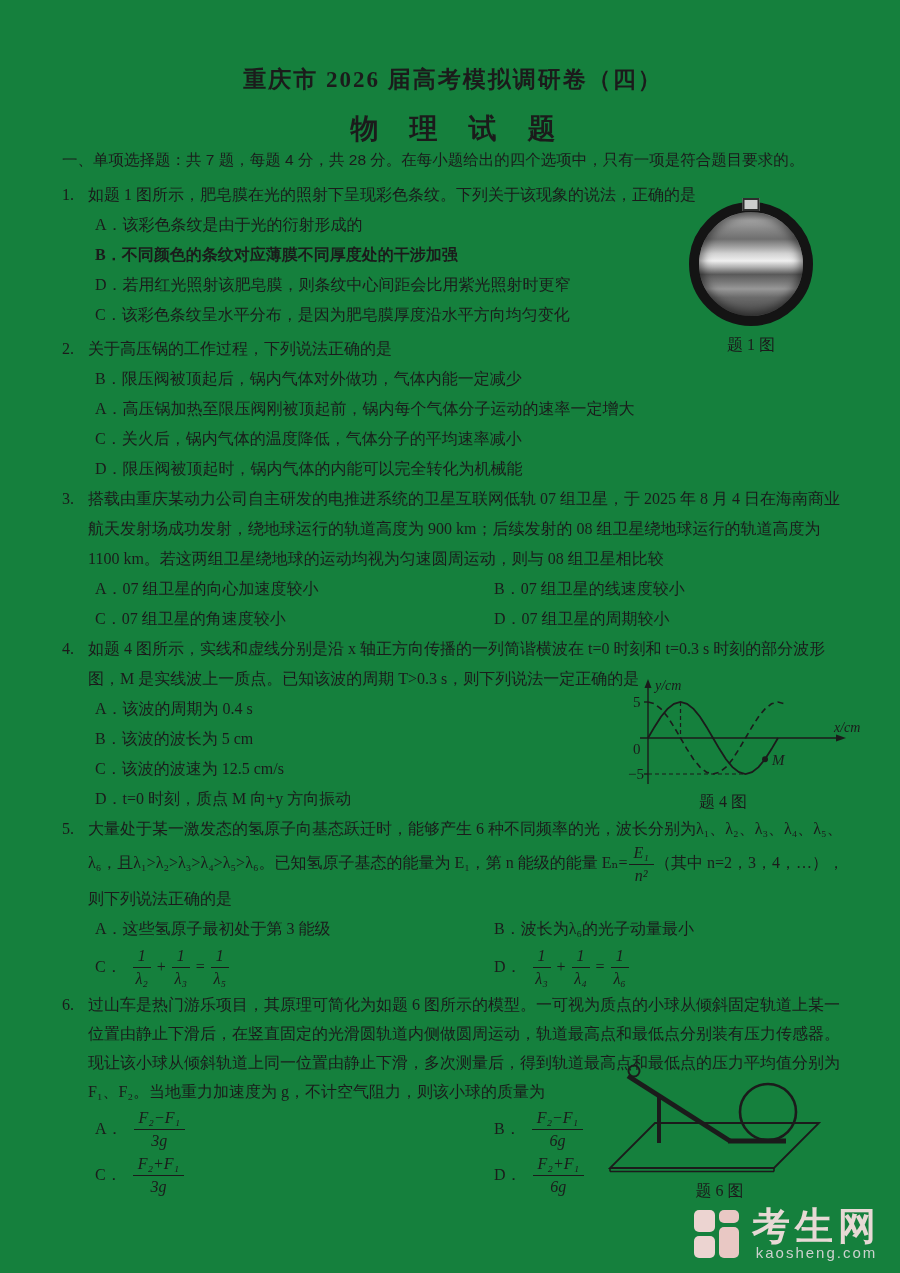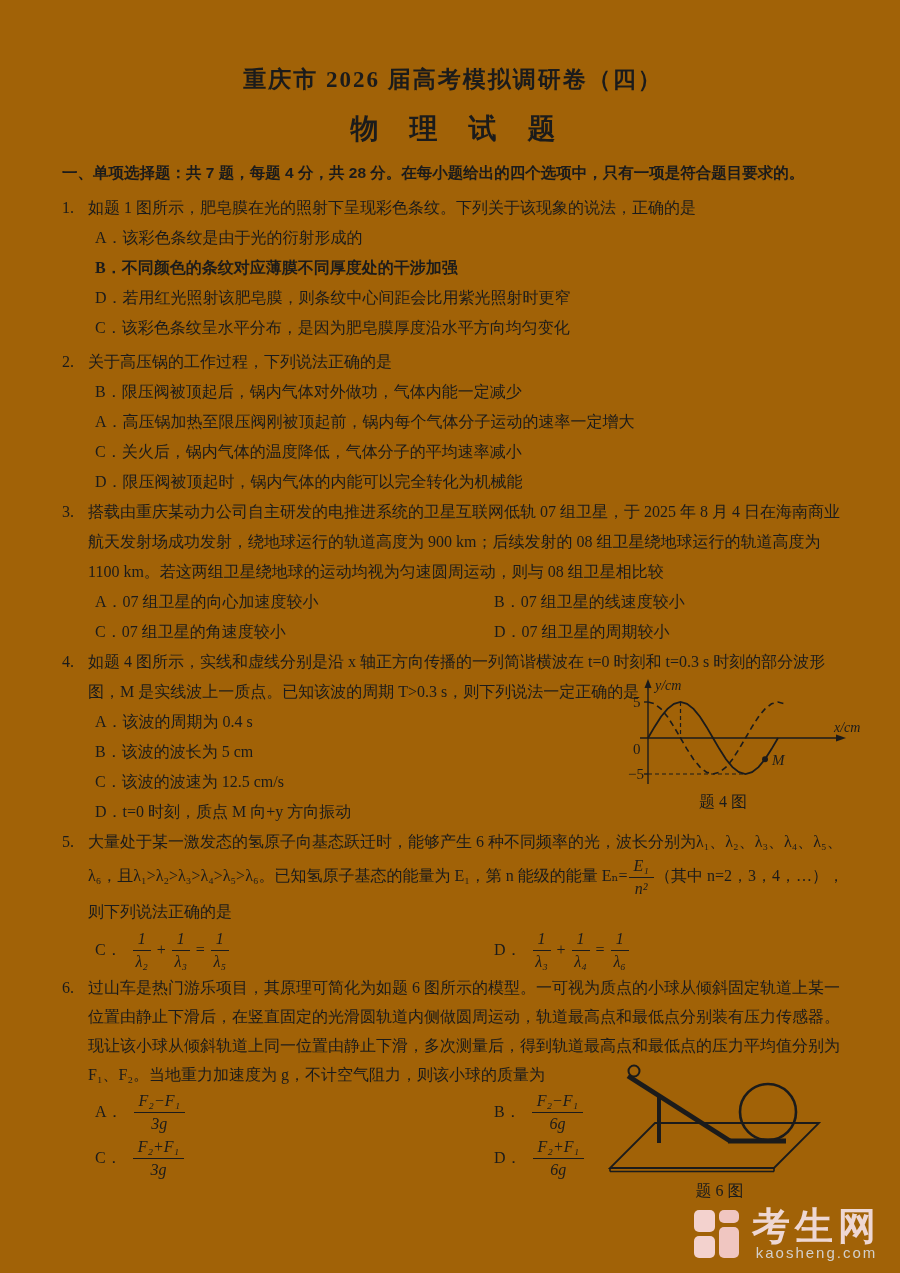--- a/index.html
+++ b/index.html
@@ -1,24 +1,24 @@
 <!DOCTYPE html>
 <html><head>
 <meta charset="utf-8">
 <style>
   html,body{margin:0;padding:0;background:#e8e8e8;}
   .page{
-    position:relative;width:900px;height:1273px;margin:0 auto;background:#a16207;
+    position:relative;width:900px;height:1273px;margin:0 auto;background:#15803d;
     font-family:"Liberation Serif","DejaVu Serif",serif;font-size:16px;color:#1b1b1b;
     overflow:hidden;
   }
   .content{position:absolute;left:62px;top:64px;width:782px;}
   .title1{font-size:23px;font-weight:700;text-align:center;letter-spacing:2px;margin-bottom:15px;}
-  .title2{font-size:28px;font-weight:700;text-align:center;letter-spacing:12px;text-indent:12px;margin-bottom:13px;}
-  .section{font-family:"Liberation Sans","DejaVu Sans",sans-serif;font-weight:700;font-size:15.5px;line-height:24px;margin-bottom:8px;}
+  .title2{font-size:28px;font-weight:700;text-align:center;letter-spacing:12px;text-indent:12px;}
+  .section{font-family:"Liberation Sans","DejaVu Sans",sans-serif;font-weight:400;font-size:15.5px;line-height:24px;margin-bottom:8px;}
   .q{display:flex;align-items:flex-start;}
   .qnum{flex:none;width:26px;line-height:30px;}
   .qbody{flex:1;min-width:0;}
   .stem{line-height:30px;}
   .opt{line-height:30px;padding-left:7px;}
   .optrow{display:flex;}
   .optrow .col1{width:392px;flex:none;}
   .optfrac{display:flex;align-items:center;height:46px;line-height:normal;}
   .optlabel{margin-right:10px;}
   .op{margin:0 5px;}
@@ -110,20 +110,22 @@
       </div>
     </div>
 
     <div class="q">
       <span class="qnum">5.</span>
       <div class="qbody">
         <div class="stem">
           <span>大量处于某一激发态的氢原子向基态跃迁时，能够产生 6 种不同频率的光，波长分别为λ₁、λ₂、λ₃、λ₄、λ₅、λ₆，且λ₁&gt;λ₂&gt;λ₃&gt;λ₄&gt;λ₅&gt;λ₆。已知氢原子基态的能量为 E₁，第 n 能级的能量 Eₙ=</span><span class="frac"><span class="fnum">E₁</span><span class="fden">n²</span></span><span>（其中 n=2，3，4，…），则下列说法正确的是</span>
         </div>
         <div class="optrow">
+          <div class="opt col1">A．这些氢原子最初处于第 3 能级</div>
+          <div class="opt">B．波长为λ₆的光子动量最小</div>
         </div>
         <div class="optrow">
           <div class="opt optfrac col1">
             <span class="optlabel">C．</span>
             <span class="frac">
                 <span class="fnum">1</span>
                 <span class="fden">λ₂</span>
               </span>
             <span class="op">+</span>
             <span class="frac">
@@ -190,20 +192,26 @@
             <span class="frac">
                 <span class="fnum">F₂+F₁</span>
                 <span class="fden">6g</span>
               </span>
           </div>
         </div>
       </div>
     </div>
   </div>
 
+  <div id="fig1">
+    <div class="soap">
+      <div class="soap-tab"></div>
+    </div>
+    <div class="figcap">题 1 图</div>
+  </div>
 
   <div id="fig4">
     <svg width="240" height="114" viewBox="0 0 240 114">
 
       <line class="ink" x1="20" y1="110" x2="20" y2="10" stroke-width="1.4"></line>
       <polygon points="20,5 16.5,14 23.5,14" fill="#1b1b1b"></polygon>
       <line class="ink" x1="12" y1="64" x2="212" y2="64" stroke-width="1.4"></line>
       <polygon points="218,64 208,60.5 208,67.5" fill="#1b1b1b"></polygon>
 
       <line class="ink" x1="16" y1="28" x2="20" y2="28" stroke-width="1.4"></line>

